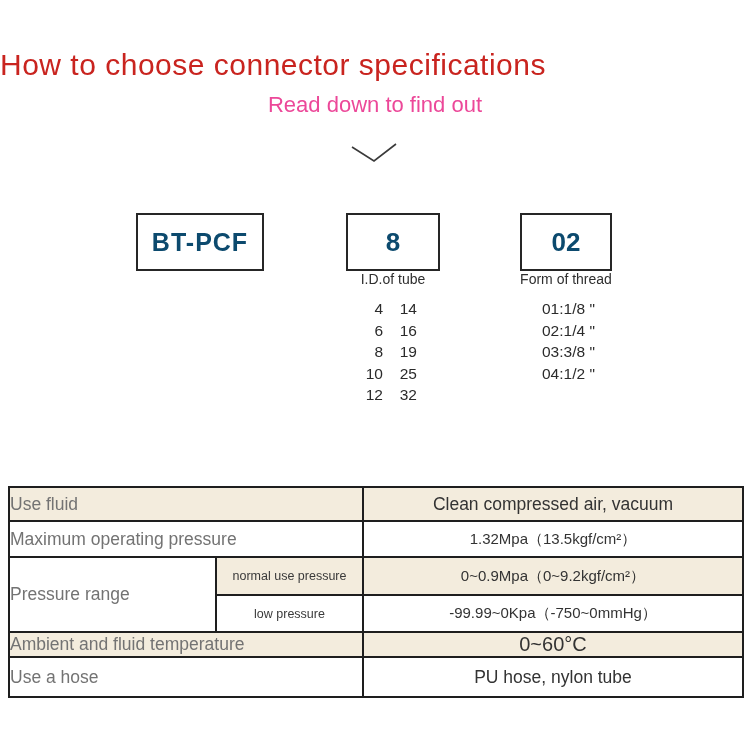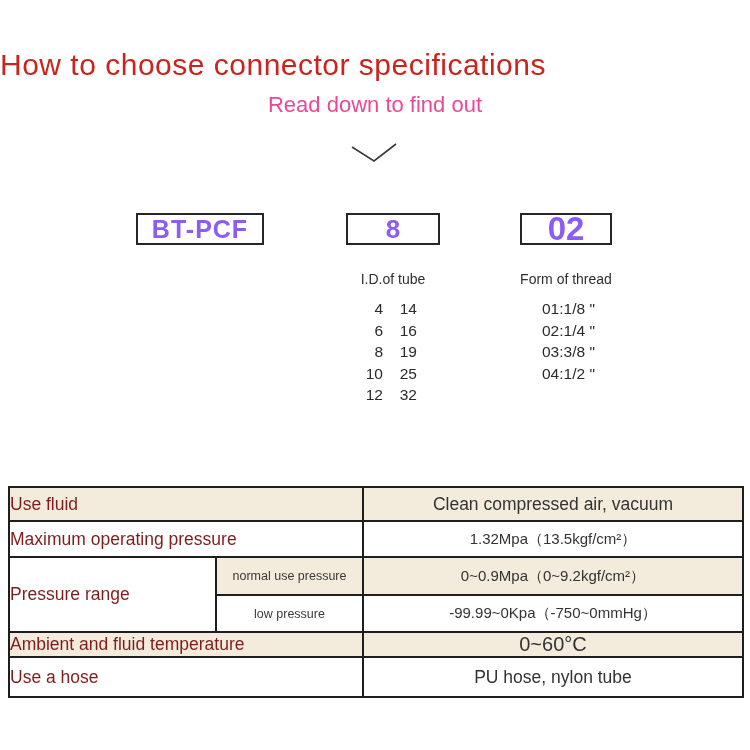--- a/index.html
+++ b/index.html
@@ -20,30 +20,30 @@
   .page-subtitle {
     position: absolute; top: 92px; left: 0; width: 100%;
     text-align: center;
     font-size: 22px;
     color: #ec4899;
   }
   .chevron {
     position: absolute; left: 344px; top: 138px;
   }
   .code-box {
-    position: absolute; top: 213px; height: 32px;
+    position: absolute; top: 213px; height: 58px;
     border: 2px solid #262626;
     background: #ffffff;
     box-sizing: border-box;
     display: flex; align-items: center; justify-content: center;
-    font-weight: bold; color: #8b5cf6;
+    font-weight: bold; color: #0c4a6e;
   }
   .box-prefix { left: 136px; width: 128px; font-size: 25px; letter-spacing: 1px; }
   .box-tube   { left: 346px; width: 94px;  font-size: 26px; }
-  .box-thread { left: 520px; width: 92px;  font-size: 33px; }
+  .box-thread { left: 520px; width: 92px;  font-size: 26px; }
   .col-heading {
     position: absolute; top: 271px;
     text-align: center;
     font-size: 14px; color: #2e2e2e;
   }
   .heading-tube   { left: 333px; width: 120px; }
   .heading-thread { left: 496px; width: 140px; }
   .tube-grid {
     position: absolute; left: 355px; top: 298px;
     display: grid;
@@ -64,21 +64,21 @@
     table-layout: fixed;
   }
   table.spec td {
     border: 2px solid #1e1e1e;
     box-sizing: border-box;
     padding: 0;
   }
   td.label {
     padding-left: 26px;
     font-size: 17.5px;
-    color: #7f1d1d;
+    color: #737373;
     text-align: left;
   }
   td.sublabel {
     font-size: 12.5px;
     color: #3a3a3a;
     text-align: center;
   }
   td.value { text-align: center; color: #333333; }
   .v-large { font-size: 17.5px; }
   .v-med   { font-size: 15px; }

